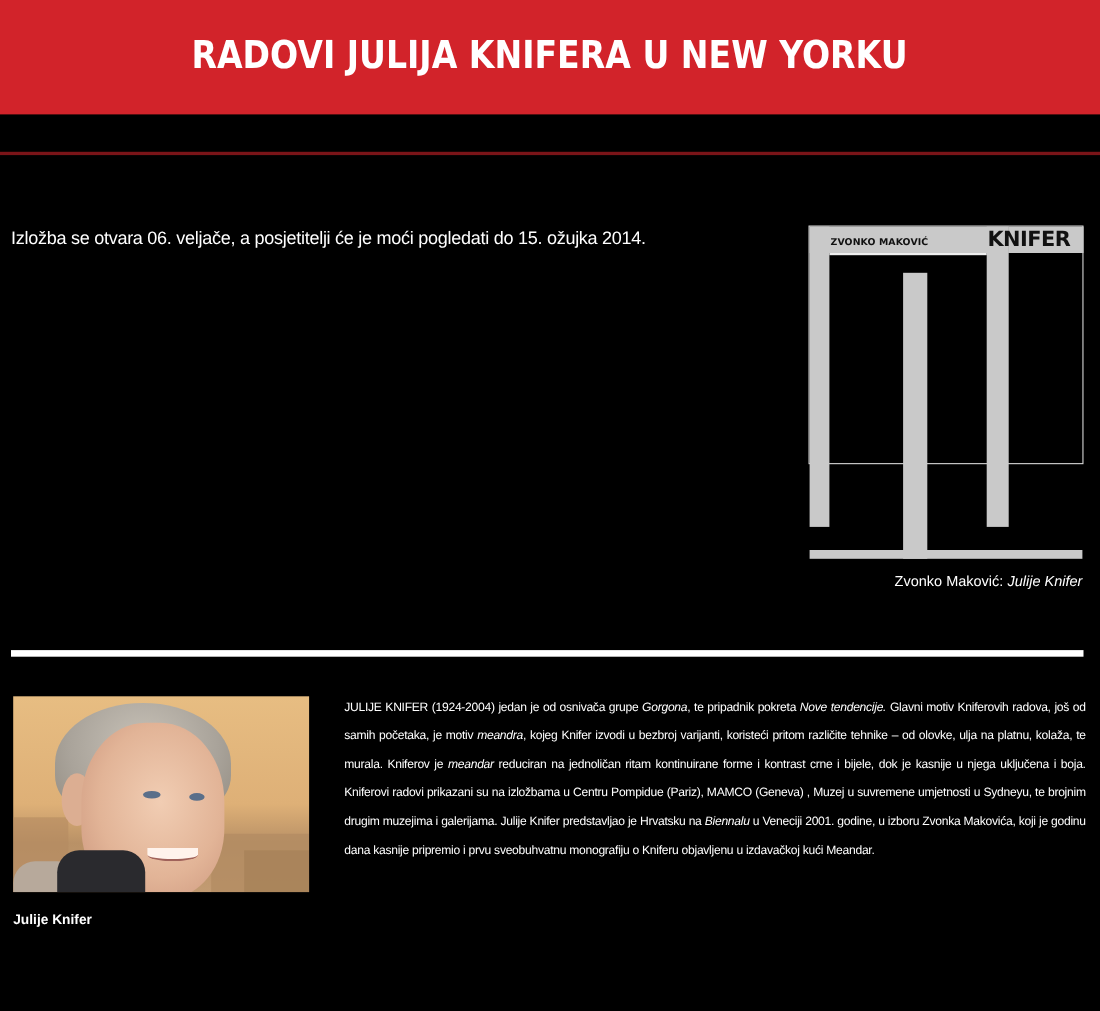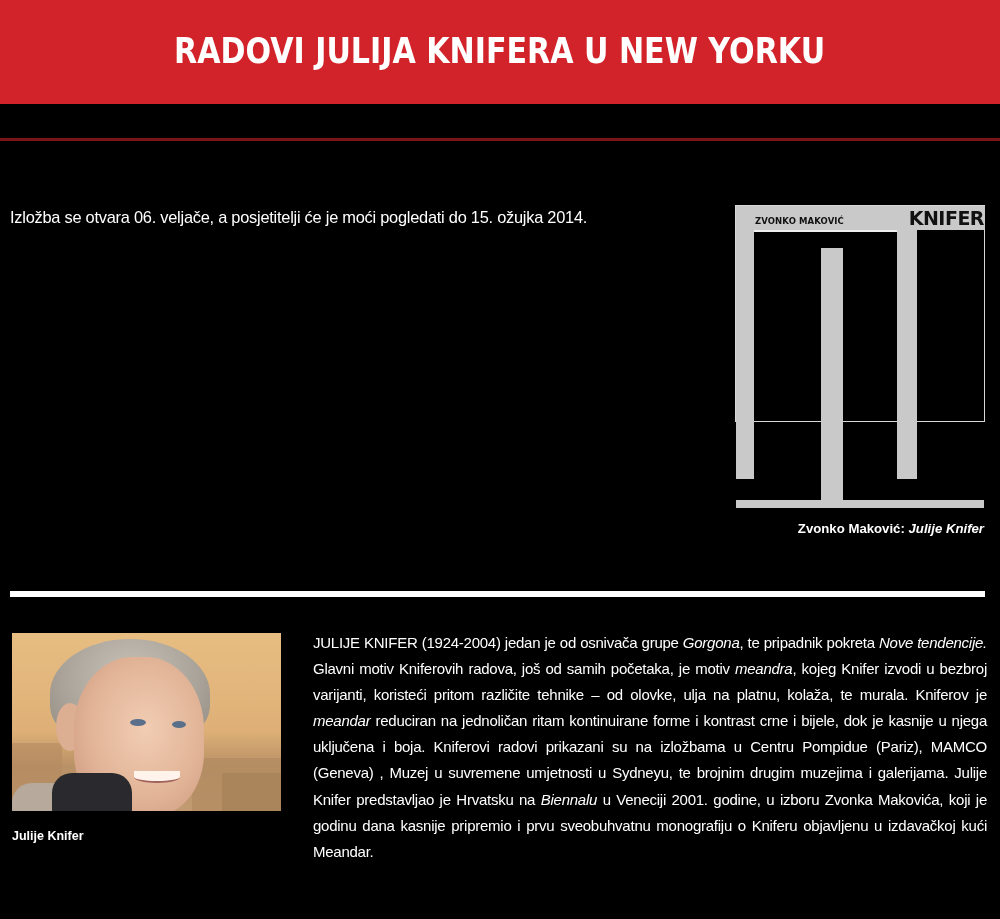--- a/index.html
+++ b/index.html
@@ -40,38 +40,38 @@
     .cover .bar { position: absolute; background: #c9c9c9; }
     .cover .bar-left { left: 0; top: 0; width: 18px; height: 273px; }
     .cover .bar-top { left: 0; top: 0; width: 181px; height: 24px; }
     .cover .bar-right { left: 161px; top: 0; width: 20px; height: 273px; }
     .cover .bar-center { left: 85px; top: 42px; width: 22px; height: 260px; }
     .cover .bar-bottom { left: 0; top: 294px; width: 248px; height: 8px; }
     .cover .knifer-box {
       position: absolute; left: 181px; top: 0; width: 68px; height: 24px;
       background: #c9c9c9;
       display: flex; align-items: center; justify-content: flex-end;
-      padding-right: 1px;
+      padding-right: 12px;
     }
     .cover .knifer-title {
       font-family: "DejaVu Sans", sans-serif; font-weight: bold;
       font-size: 19px; color: #111; letter-spacing: -0.5px; line-height: 1;
     }
     .cover .author-text {
       position: absolute; left: 19px; top: 10px;
       font-family: "DejaVu Sans", sans-serif; font-weight: bold;
       font-size: 8.5px; color: #111; letter-spacing: 0.1px;
     }
     .cover .author-underline {
       position: absolute; left: 18px; top: 24px; width: 143px; height: 2px; background: #efefef;
     }
 
     .cover-caption {
       position: absolute; right: 16px; top: 519px; text-align: left;
-      font-family: "Liberation Sans", sans-serif; font-weight: bold;
+      font-family: "Liberation Sans", sans-serif; font-weight: normal;
       font-size: 13.2px; line-height: 20px; color: #fff;
     }
     .cover-caption .title-italic { font-style: italic; }
     .cover-caption a { color: #fff; text-decoration: underline; display: block; }
 
     .divider {
       position: absolute; left: 10px; top: 591px; width: 975px; height: 6px;
       background: #fff;
     }
 
@@ -94,21 +94,21 @@
 
     .photo-caption {
       position: absolute; left: 12px; top: 829px;
       font-family: "Liberation Sans", sans-serif; font-weight: bold;
       font-size: 12.5px; color: #fff;
     }
 
     .bio {
       position: absolute; left: 313px; top: 630px; width: 674px;
       font-family: "Liberation Sans", sans-serif;
-      font-size: 15px; line-height: 26.1px; color: #fff;
+      font-size: 11px; line-height: 26.1px; color: #fff;
       text-align: justify; letter-spacing: -0.25px;
     }
     .bio em { font-style: italic; }
   </style>
 </head>
 <body>
 
 <header class="header">
   <h1 class="header-title">RADOVI JULIJA KNIFERA U NEW YORKU</h1>
 </header>

